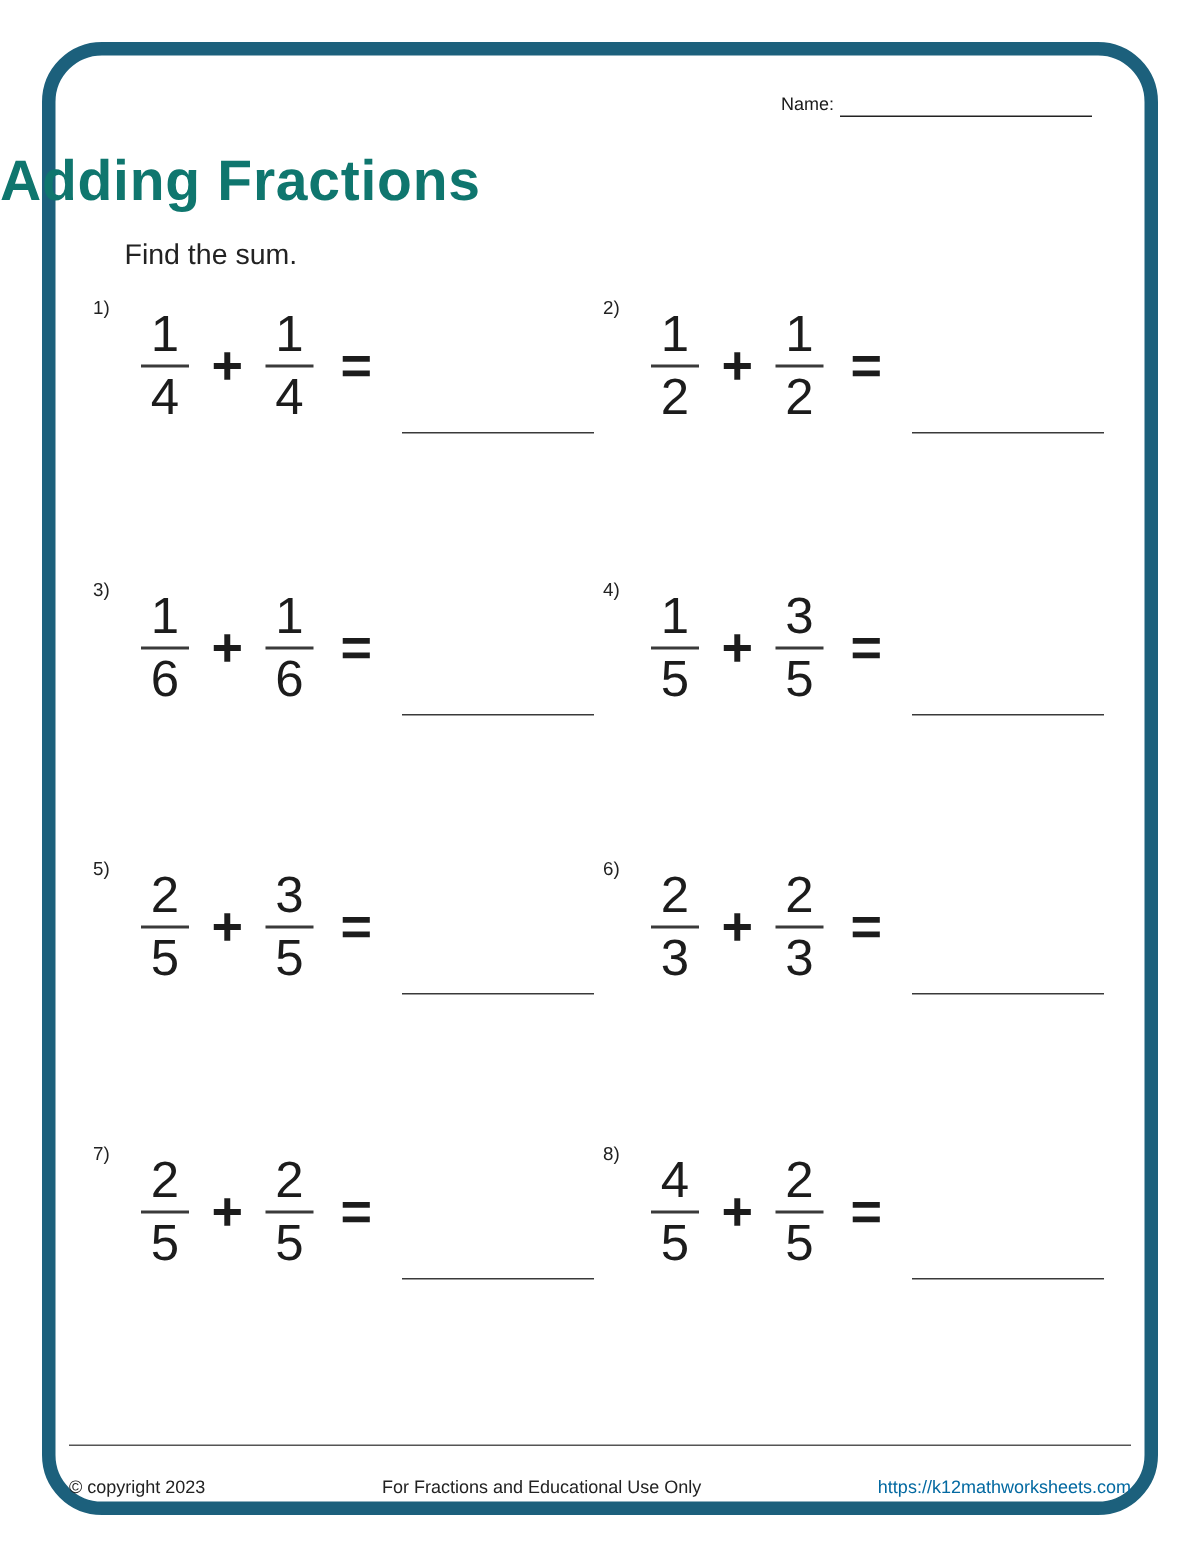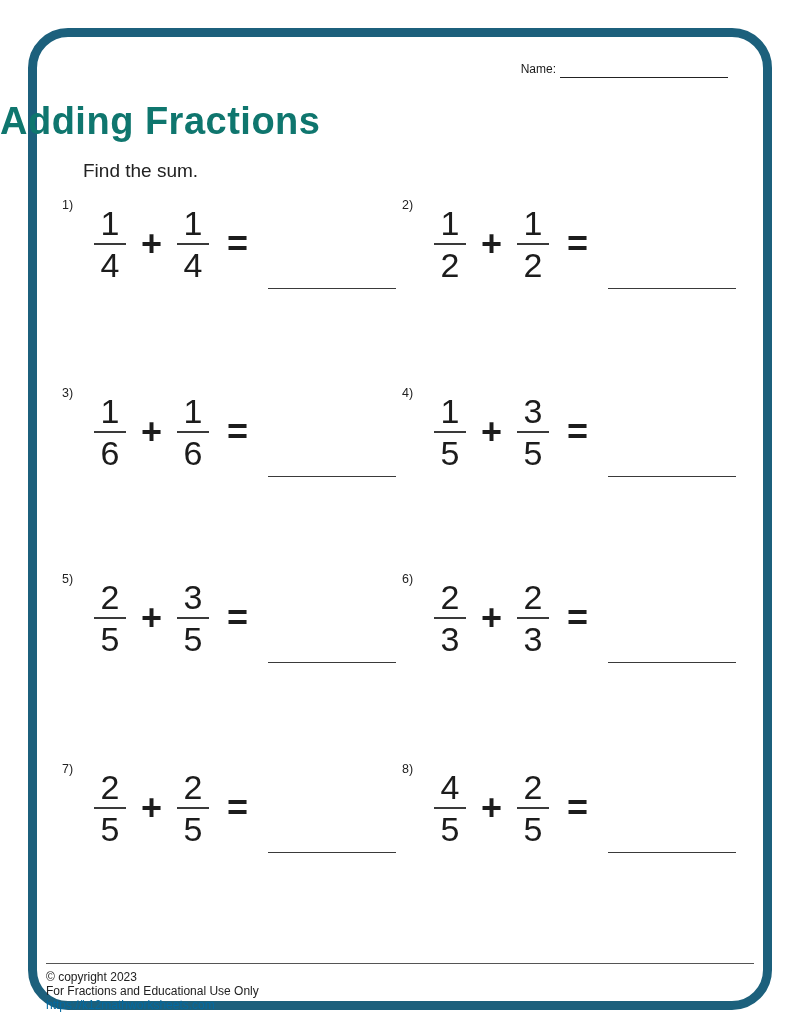--- a/index.html
+++ b/index.html
@@ -102,26 +102,25 @@
     align-self: flex-end;
     margin-left: 14px;
     margin-bottom: -6px;
     height: 10px;
   }
   .footer {
     position: absolute;
     top: 963px; left: 46px;
     width: 708px;
     border-top: 1.2px solid #555;
-    padding-top: 6px;
+    padding-top: 20px;
     display: flex;
     justify-content: space-between;
     font-size: 12px;
     color: #222;
-    flex-direction: column;
   }
   .footer .footer-url { color: #0369a1; text-decoration: none; }
 </style>
 </head>
 <body>
 
 <div class="worksheet-border"></div>
 
 <div class="name-row">
   <span class="name-label">Name:</span>

